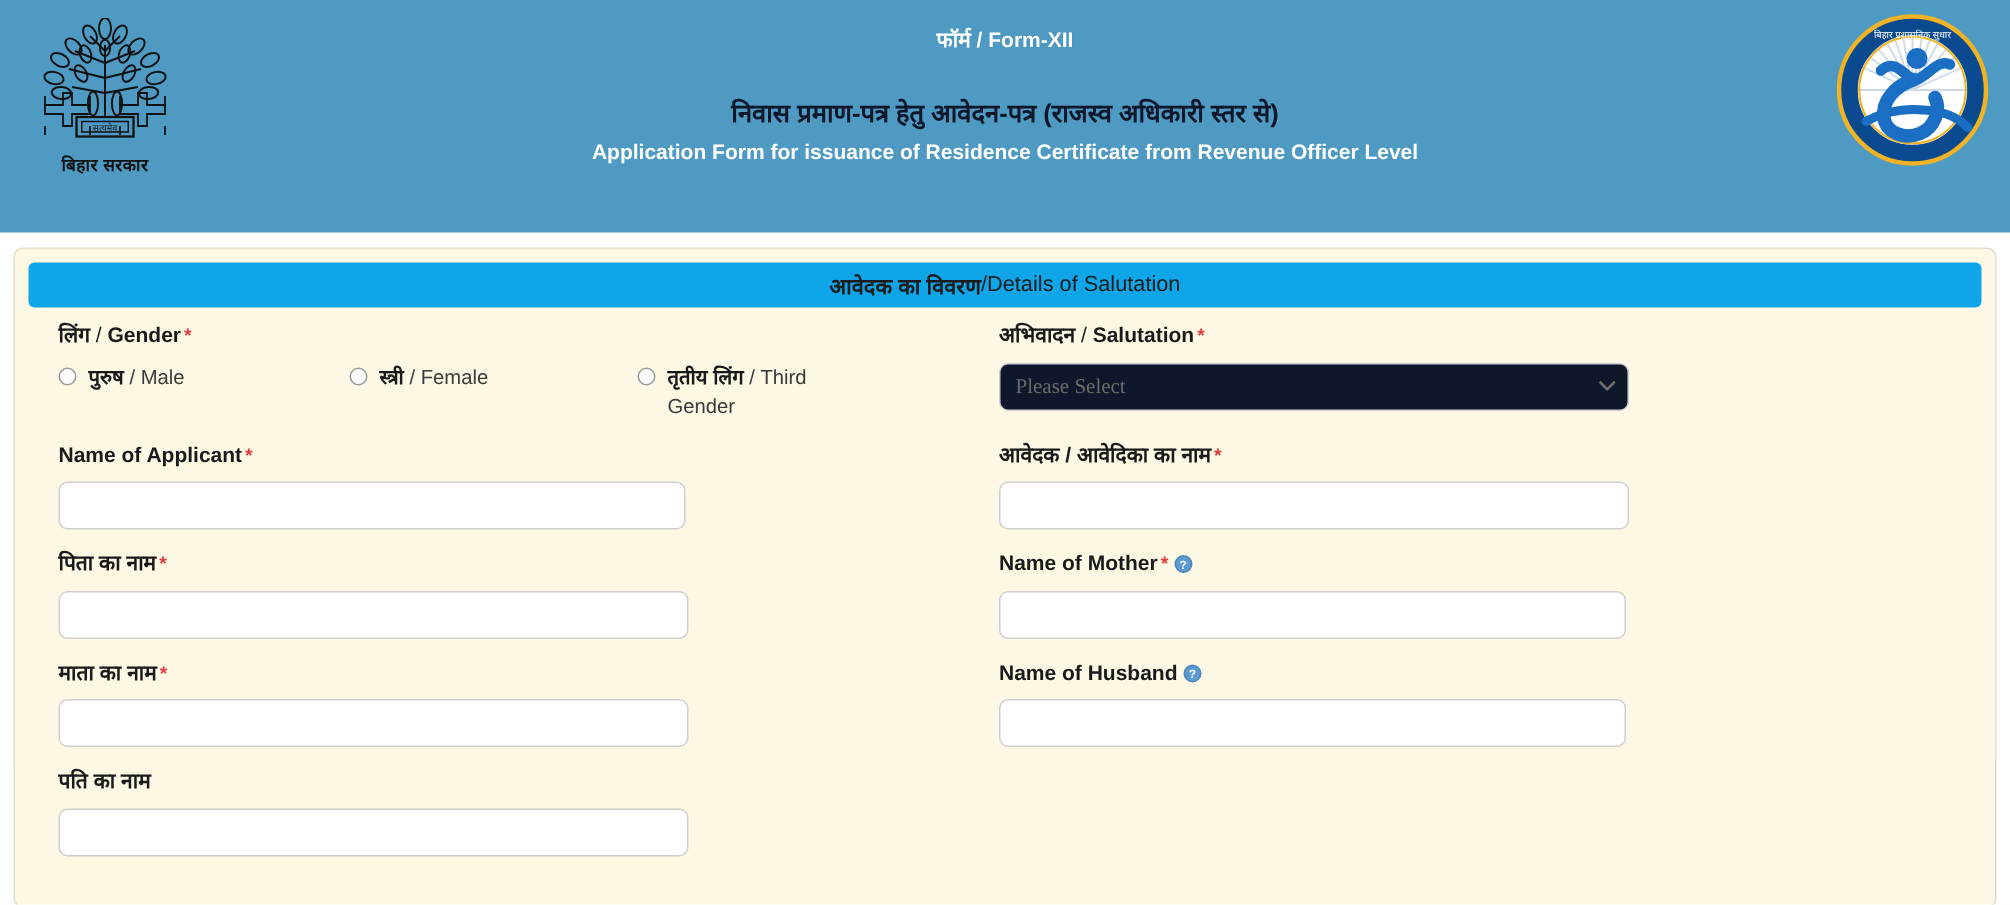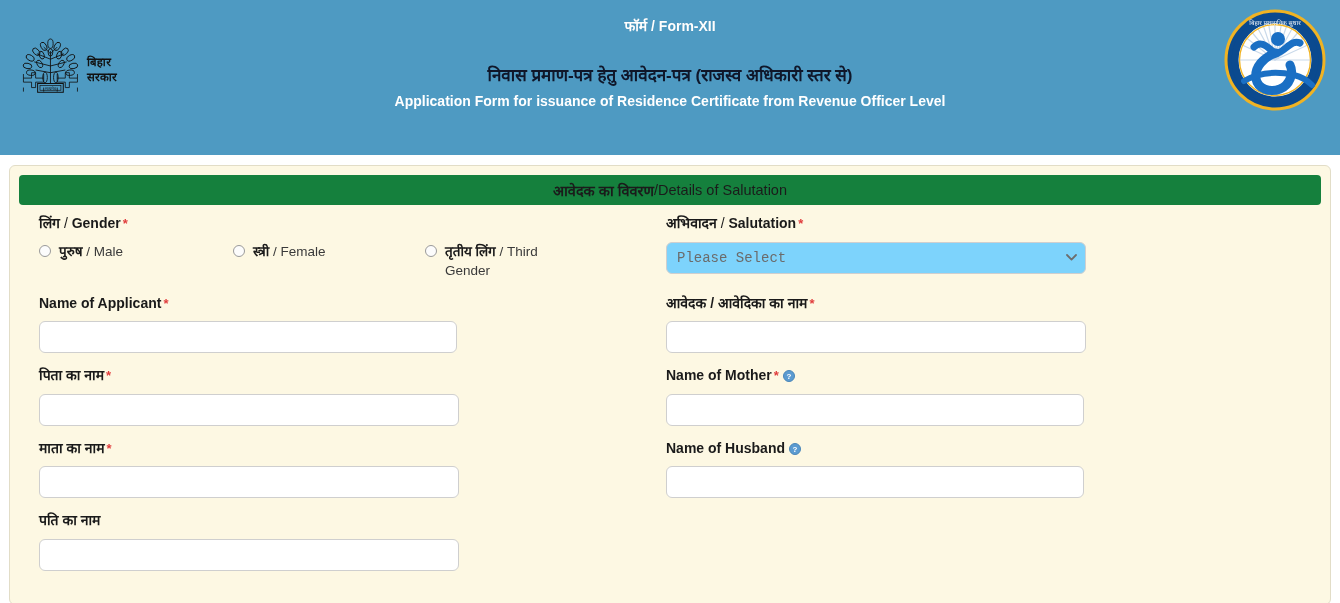--- a/index.html
+++ b/index.html
@@ -23,21 +23,21 @@
     justify-content: center;
   }
 
   .emblem {
     position: absolute;
     left: 14px;
     top: 12px;
     width: 112px;
     height: 115px;
     display: flex;
-    flex-direction: row;
+    flex-direction: column;
     align-items: center;
   }
   .emblem svg { display: block; }
   .emblem-caption {
     font-size: 11.5px;
     font-weight: bold;
     color: #111;
     letter-spacing: .3px;
     margin-top: -2px;
   }
@@ -89,21 +89,21 @@
     width: 1322px;
     min-height: 440px;
     background: #fdf8e3;
     border: 1px solid #e2ddc7;
     border-radius: 6px;
     padding: 9px 9px 0 9px;
   }
 
   .section-bar {
     height: 30px;
-    background: #15803d;
+    background: #0ea5e9;
     border-radius: 4px;
     display: flex;
     align-items: center;
     justify-content: center;
     color: #1b1b1b;
     font-size: 14.5px;
     font-weight: normal;
   }
   .section-bar .hi { font-weight: bold; }
 
@@ -167,28 +167,28 @@
   .col-right .text-input { width: 420px; }
 
   .select-wrap {
     position: relative;
     width: 420px;
     height: 32px;
   }
   .select-box {
     width: 420px;
     height: 32px;
-    background: #7dd3fc;
+    background: #0f172a;
     border: 1px solid #cfcfcf;
     border-radius: 6px;
     padding: 4px 28px 4px 10px;
     font-size: 14px;
     color: #6b6b6b;
     line-height: 23px;
-    font-family: Liberation Mono, monospace;
+    font-family: Liberation Serif, serif;
     cursor: pointer;
     white-space: nowrap;
     overflow: hidden;
   }
   .chevron {
     position: absolute;
     right: 11px;
     top: 12px;
     width: 9px;
     height: 6px;

